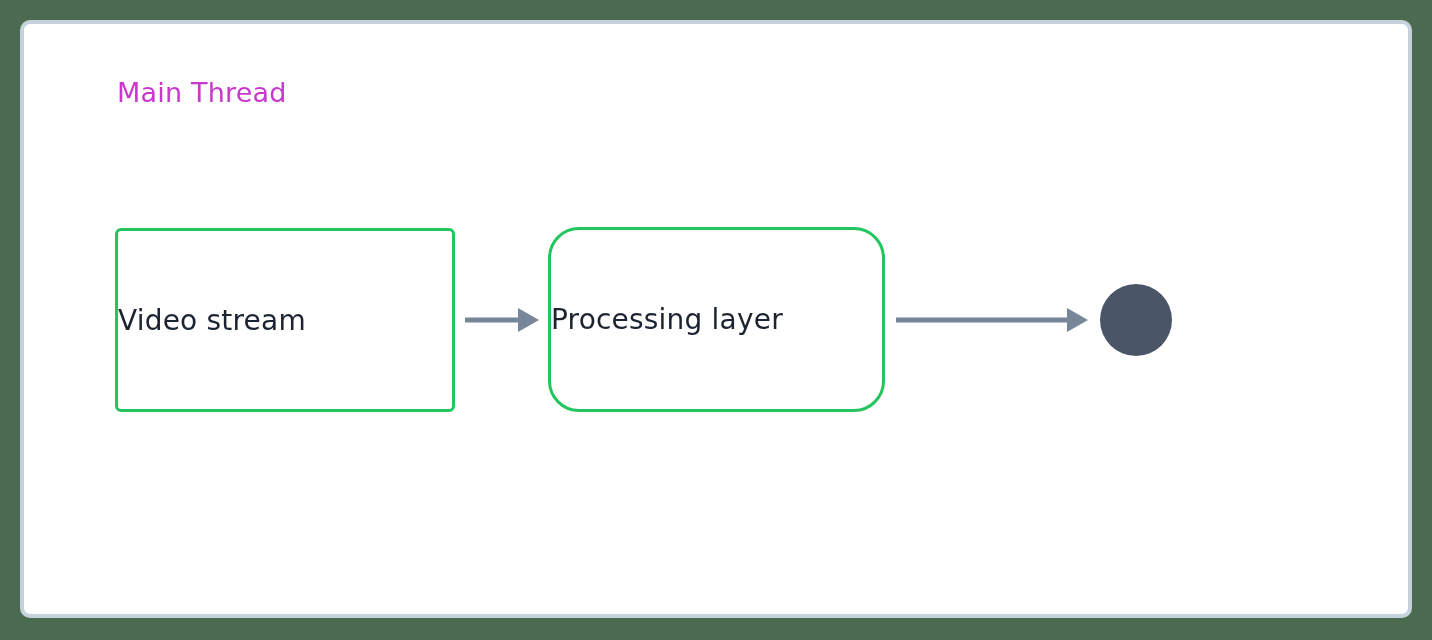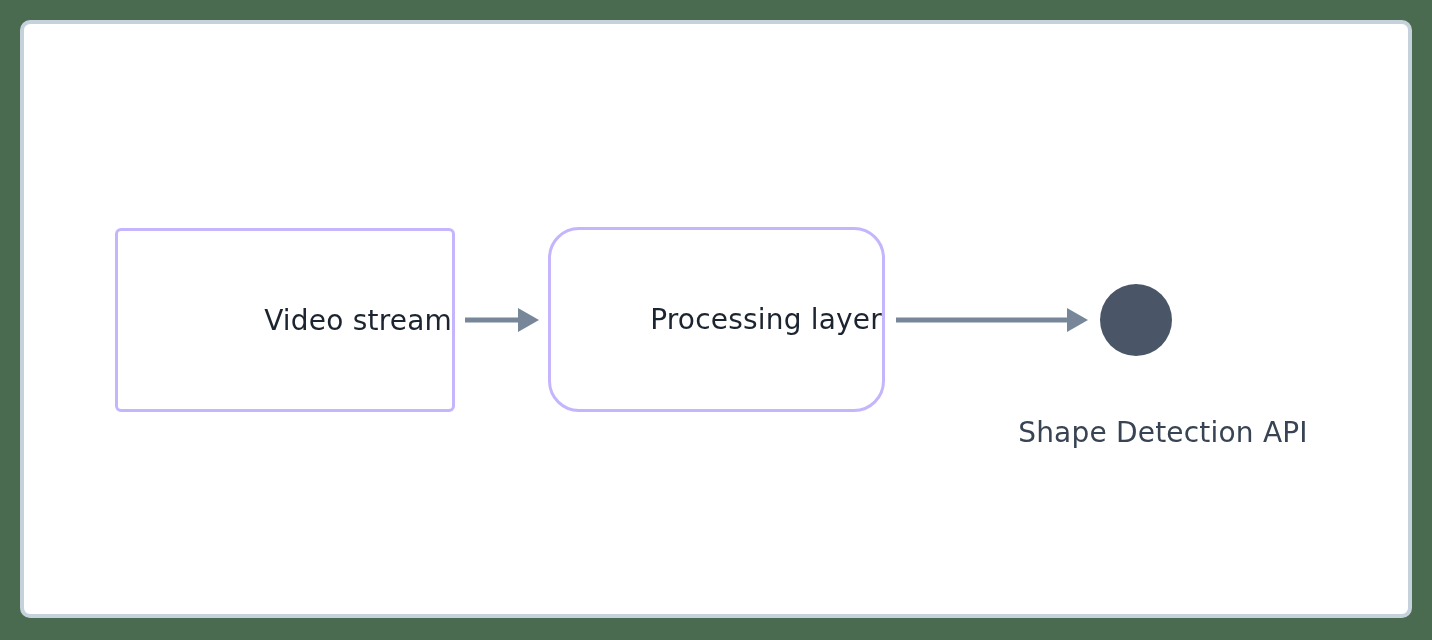--- a/index.html
+++ b/index.html
@@ -43,26 +43,25 @@
     color: #c937ce;
     letter-spacing: 0.2px;
     white-space: nowrap;
   }
 
   
   .node-box {
     position: absolute;
     box-sizing: border-box;
     background: #ffffff;
-    border: 3px solid #c4b5fd;
+    border: 3px solid #22c55e;
     border-radius: 6px;
     display: flex;
     align-items: center;
-    justify-content: flex-end;
-    padding-left: 28px;
+    justify-content: flex-start;
   }
   .node-box .node-label {
     font-size: 28px;
     color: #1b2430;
     white-space: nowrap;
     letter-spacing: 0.2px;
   }
 
   #box-video {
     left: 115px;
@@ -119,34 +118,34 @@
     letter-spacing: 0.2px;
   }
 </style>
 </head>
 <body>
 
 <div id="stage">
 
   <div class="panel"></div>
 
+  <div class="lane-title">Main Thread</div>
 
   <div class="node-box" id="box-video">
     <span class="node-label">Video stream</span>
   </div>
 
   <svg class="arrow" id="arrow-1" viewBox="0 0 80 34">
     <path d="M3,14.5 L56,14.5 L56,5 L77,17 L56,29 L56,19.5 L3,19.5 Z" fill="#778799"></path>
   </svg>
 
   <div class="node-box" id="box-processing">
     <span class="node-label">Processing layer</span>
   </div>
 
   <svg class="arrow" id="arrow-2" viewBox="0 0 198 34">
     <path d="M3,14.5 L174,14.5 L174,5 L195,17 L174,29 L174,19.5 L3,19.5 Z" fill="#778799"></path>
   </svg>
 
   <div class="circle-node"></div>
 
-  <div class="circle-caption">Shape Detection API</div>
 
 </div>
 
 </body></html>

